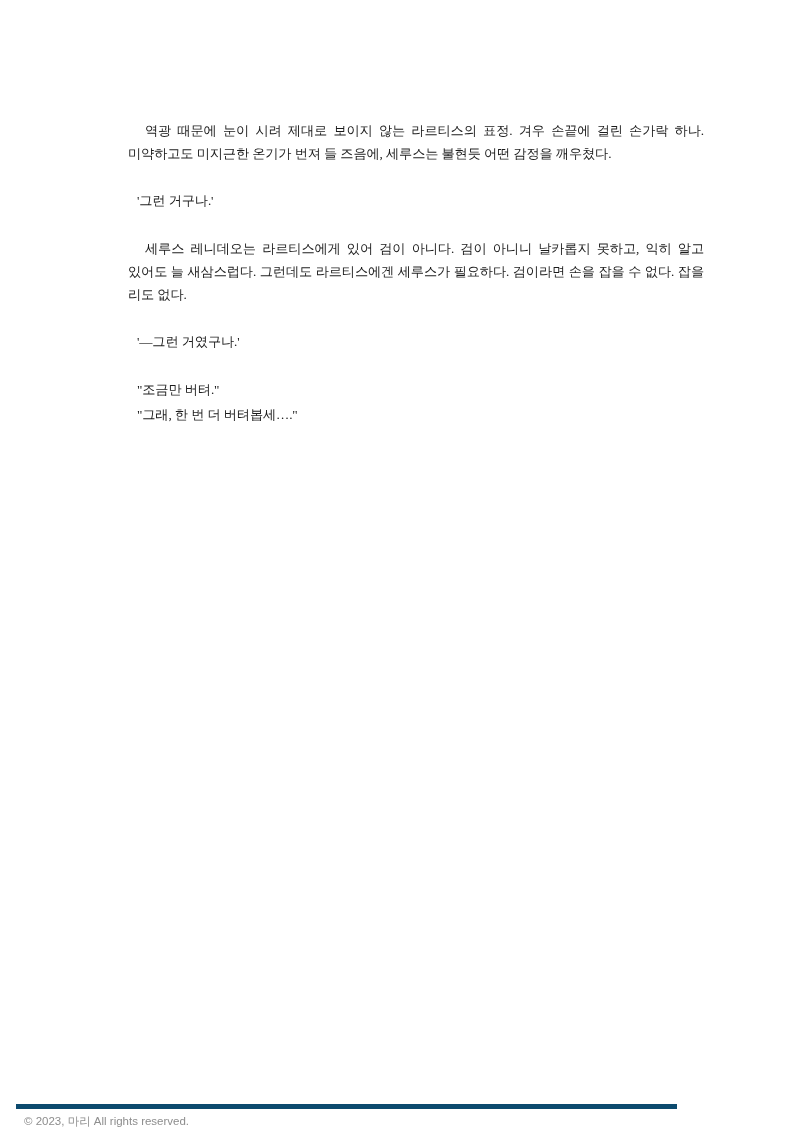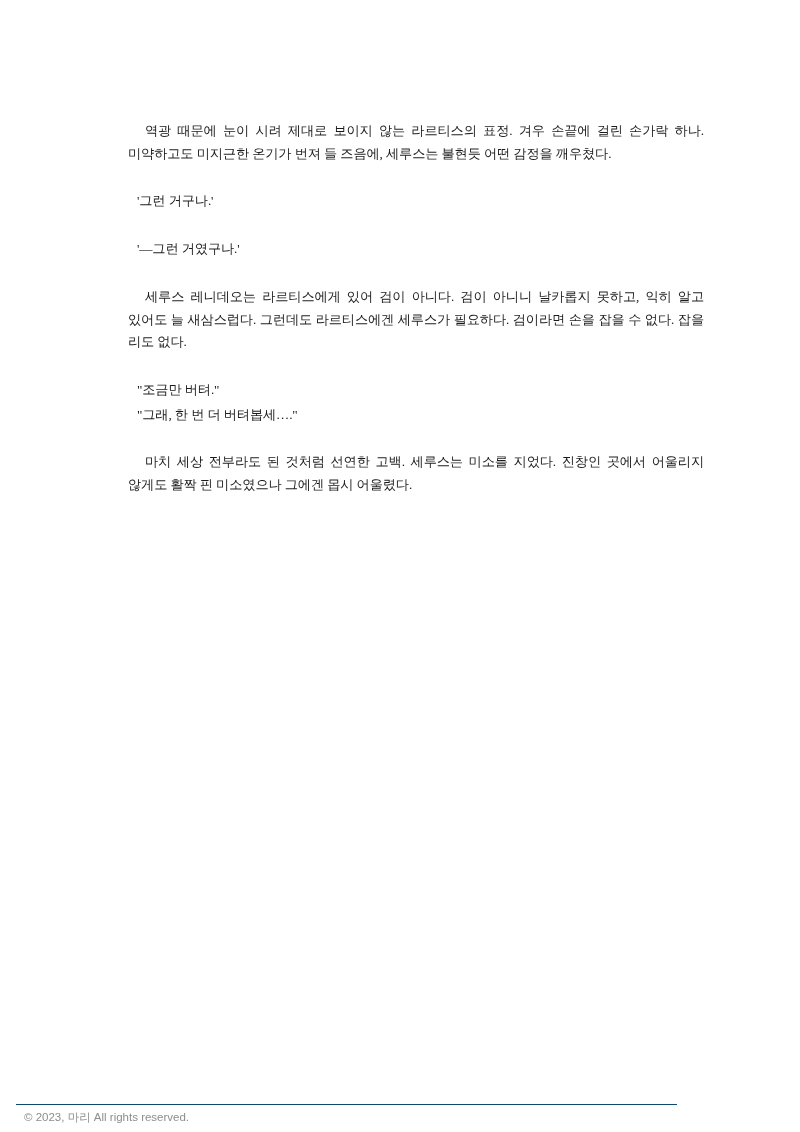--- a/index.html
+++ b/index.html
@@ -48,44 +48,43 @@
   }
   .para.dialogue-first {
     margin-bottom: 2px;
   }
   .footer {
     position: absolute;
     left: 0;
     bottom: 0;
     width: 661px;
     height: 28px;
-    border-top: 1px solid #0c4a6e;
+    border-top: 5px solid #0c4a6e;
     box-sizing: border-box;
   }
   .footer-inner {
     position: absolute;
     left: 8px;
     top: 5px;
     font-size: 11.5px;
     color: #8d8d8d;
     font-family: "Liberation Sans", sans-serif;
   }
 </style>
 </head>
 <body>
 
 <div class="page">
 
   <div class="content">
     <p class="para indent">역광 때문에 눈이 시려 제대로 보이지 않는 라르티스의 표정. 겨우 손끝에 걸린 손가락 하나. 미약하고도 미지근한 온기가 번져 들 즈음에, 세루스는 불현듯 어떤 감정을 깨우쳤다.</p>
     <p class="para quote">'그런 거구나.'</p>
+    <p class="para indent">세루스 레니데오는 라르티스에게 있어 검이 아니다. 검이 아니니 날카롭지 못하고, 익히 알고 있어도 늘 새삼스럽다. 그런데도 라르티스에겐 세루스가 필요하다. 검이라면 손을 잡을 수 없다. 잡을 리도 없다.</p>
     <p class="para quote">'―그런 거였구나.'</p>
-    <p class="para indent">세루스 레니데오는 라르티스에게 있어 검이 아니다. 검이 아니니 날카롭지 못하고, 익히 알고 있어도 늘 새삼스럽다. 그런데도 라르티스에겐 세루스가 필요하다. 검이라면 손을 잡을 수 없다. 잡을 리도 없다.</p>
     <p class="para quote dialogue-first">"조금만 버텨."</p>
     <p class="para quote">"그래, 한 번 더 버텨봅세…."</p>
-    <p class="para indent">마치 세상 전부라도 된 것처럼 선연한 고백. 세루스는 미소를 지었다. 진창인 곳에서 어울리지 않게도 활짝 핀 미소였으나 그에겐 몹시 어울렸다.</p>
   </div>
 
   <div class="footer">
     <span class="footer-inner">© 2023, 마리 All rights reserved.</span>
   </div>
 
 </div>
 
 </body></html>

